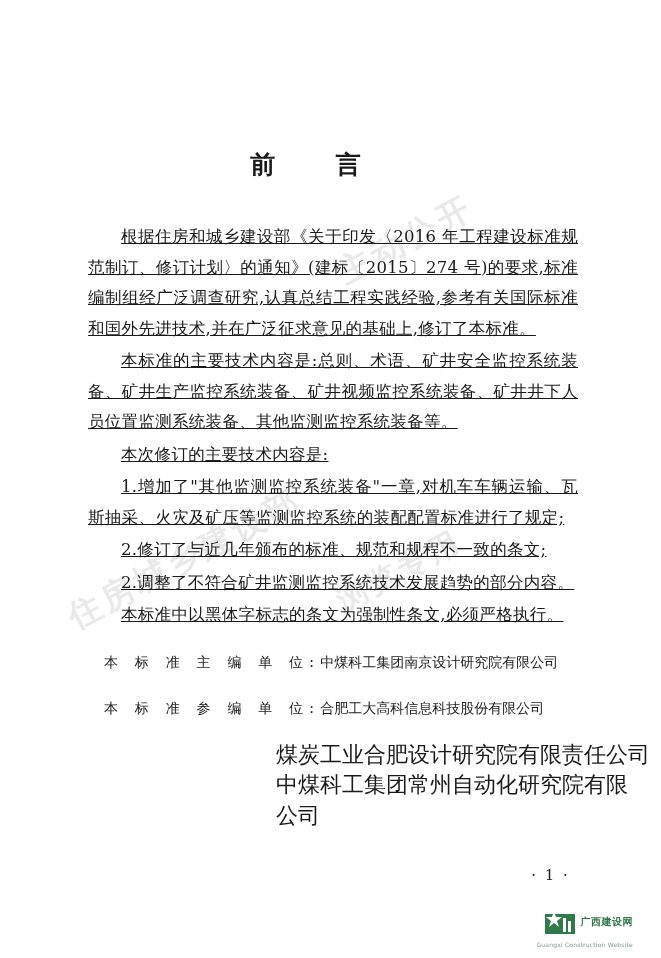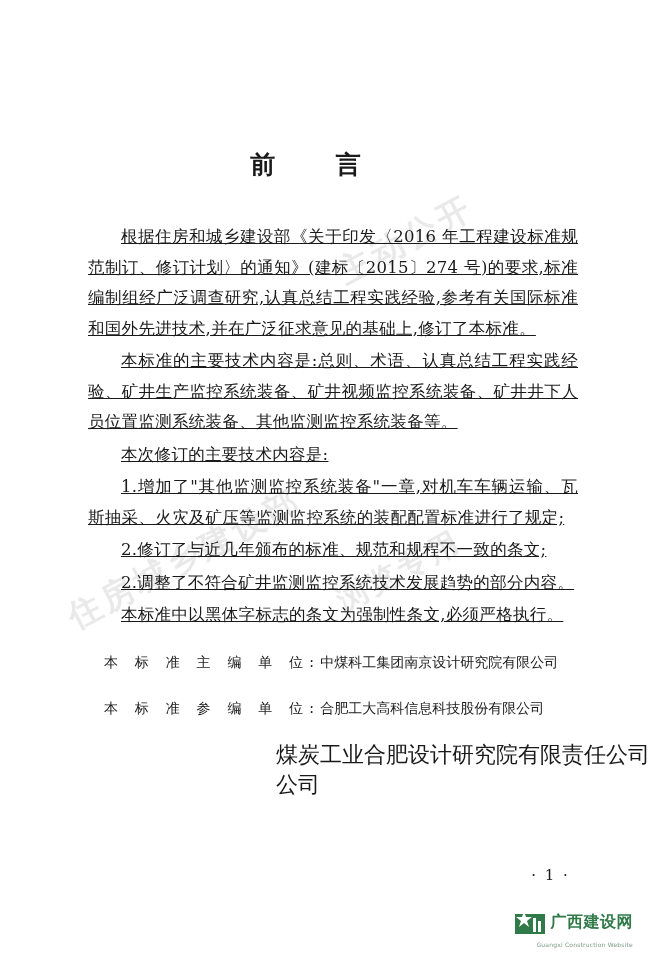--- a/index.html
+++ b/index.html
@@ -130,21 +130,21 @@
   }
   .logo-mark {
     width: 30px;
     height: 28px;
     position: relative;
     flex: 0 0 auto;
   }
   .logo-mark svg { display: block; }
   .logo-text {
     font-family: "DejaVu Sans", "Liberation Sans", sans-serif;
-    font-size: 16px;
+    font-size: 10px;
     color: #1f6e3a;
     font-weight: bold;
     letter-spacing: 0.5px;
   }
   .logo-sub {
     position: absolute;
     right: 28px;
     bottom: 10px;
     font-family: "DejaVu Sans", "Liberation Sans", sans-serif;
     font-size: 6px;
@@ -158,34 +158,35 @@
 <div class="page">
 
   <div class="wm wm-1">主动公开</div>
   <div class="wm wm-2">住房城乡建设部</div>
   <div class="wm wm-3">浏览专用</div>
 
   <div class="doc-title">前    言</div>
 
   <div class="body-area">
     <p class="para indent2">根据住房和城乡建设部《关于印发〈2016 年工程建设标准规范制订、修订计划〉的通知》(建标〔2015〕274 号)的要求,标准编制组经广泛调查研究,认真总结工程实践经验,参考有关国际标准和国外先进技术,并在广泛征求意见的基础上,修订了本标准。</p>
-    <p class="para indent2">本标准的主要技术内容是:总则、术语、认真总结工程实践经验、矿井生产监控系统装备、矿井视频监控系统装备、矿井井下人员位置监测系统装备、其他监测监控系统装备等。</p>
+    <p class="para indent2">本标准的主要技术内容是:总则、术语、矿井安全监控系统装备、矿井生产监控系统装备、矿井视频监控系统装备、矿井井下人员位置监测系统装备、其他监测监控系统装备等。</p>
     <p class="para indent2">本次修订的主要技术内容是:</p>
     <p class="para indent3">1.增加了"其他监测监控系统装备"一章,对机车车辆运输、瓦斯抽采、火灾及矿压等监测监控系统的装配配置标准进行了规定;</p>
     <p class="para indent3">2.修订了与近几年颁布的标准、规范和规程不一致的条文;</p>
     <p class="para indent3">2.调整了不符合矿井监测监控系统技术发展趋势的部分内容。</p>
     <p class="para indent2">本标准中以黑体字标志的条文为强制性条文,必须严格执行。</p>
 
     <div class="unit-line">
       <span class="unit-label">本 标 准 主 编 单 位:</span><span>中煤科工集团南京设计研究院有限公司</span>
     </div>
     <div class="unit-line">
       <span class="unit-label">本 标 准 参 编 单 位:</span><span>合肥工大高科信息科技股份有限公司</span>
     </div>
     <div class="unit-cont">煤炭工业合肥设计研究院有限责任公司</div>
+    <div class="unit-cont">中煤科工集团常州自动化研究院有限</div>
     <div class="unit-cont">公司</div>
   </div>
 
   <div class="page-number">· 1 ·</div>
 
   <div class="footer-logo">
     <span class="logo-mark">
       <svg width="30" height="28" viewBox="0 0 30 28" xmlns="http://www.w3.org/2000/svg">
         <rect x="0" y="6" width="30" height="20" fill="#1f6e3a"></rect>
         <polygon points="9,3 11,9 17,9 12,13 14,19 9,15 4,19 6,13 1,9 7,9" fill="#ffffff"></polygon>

